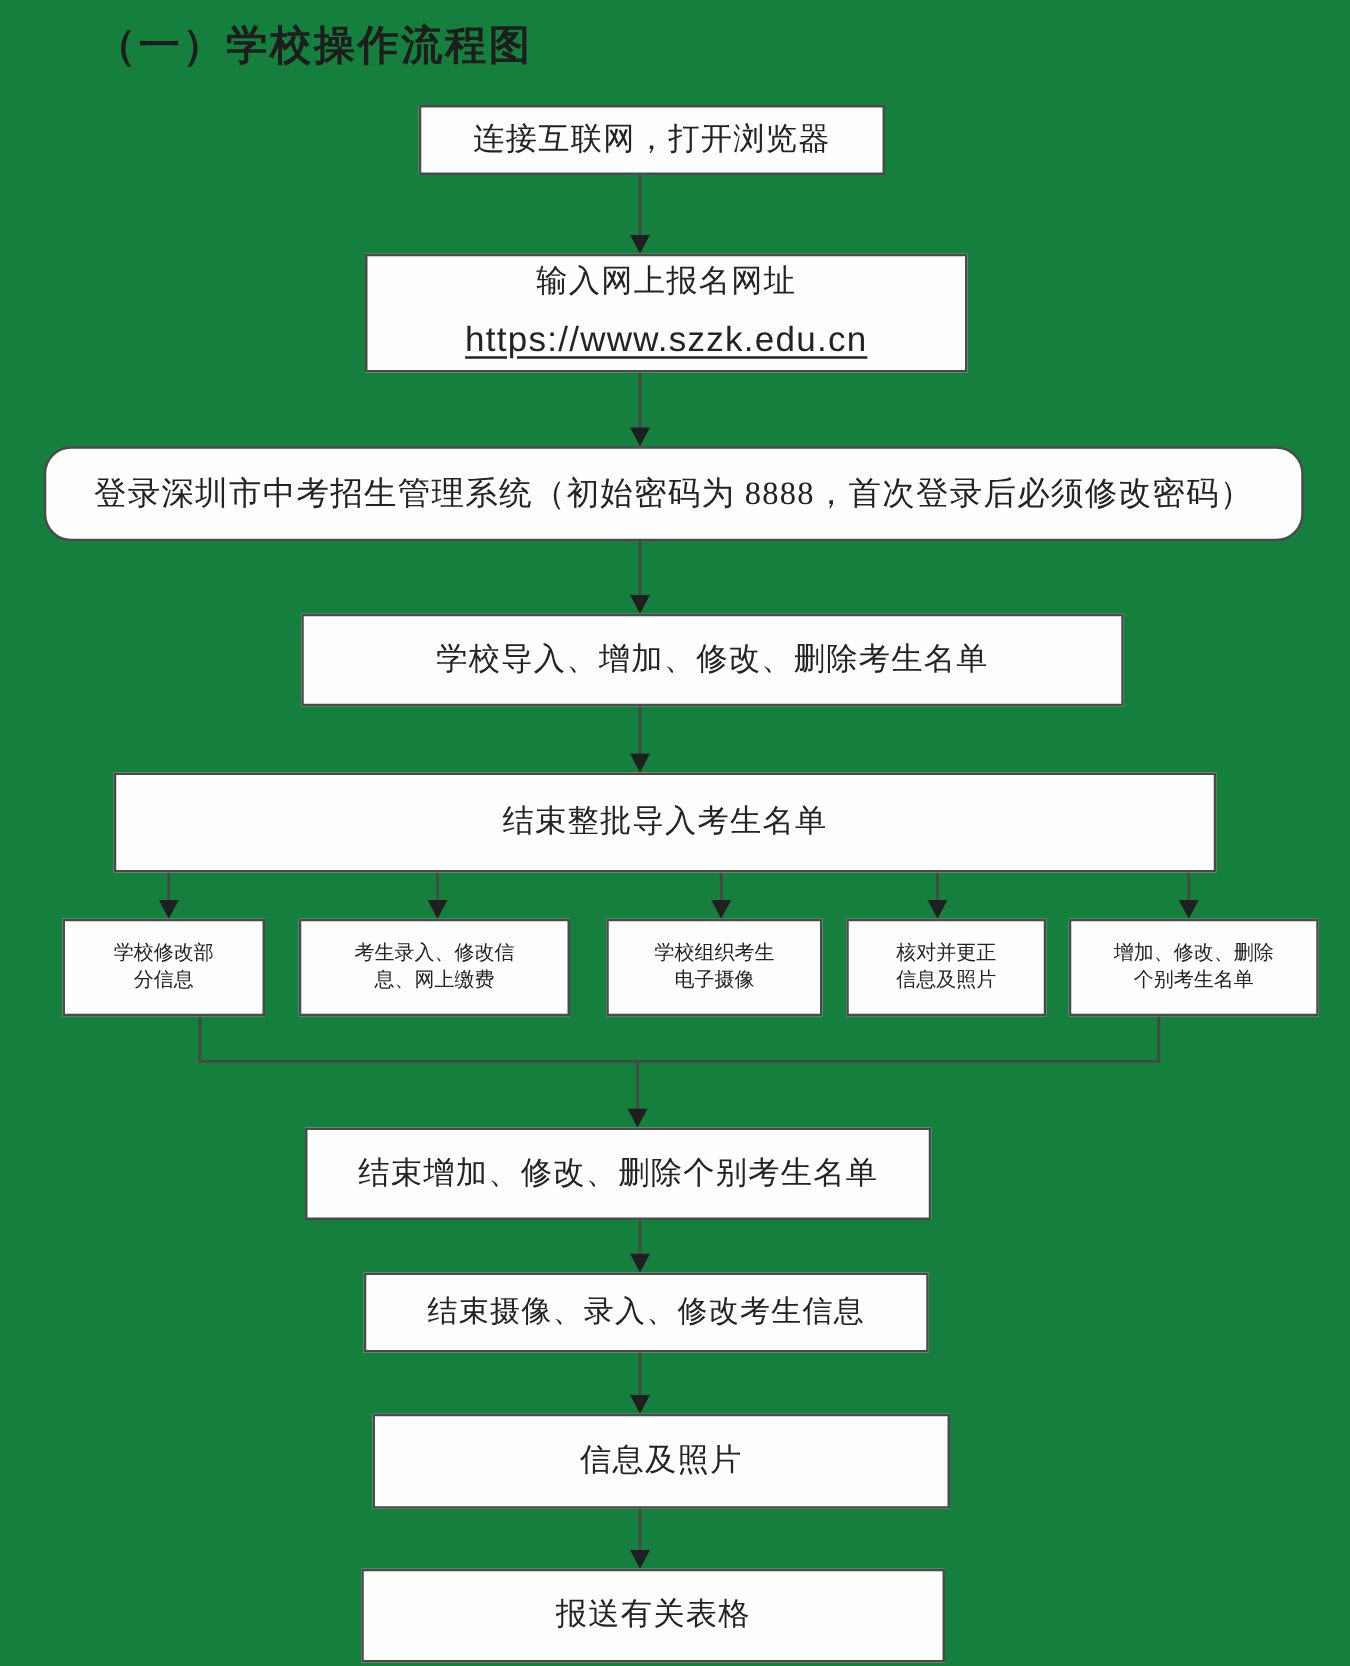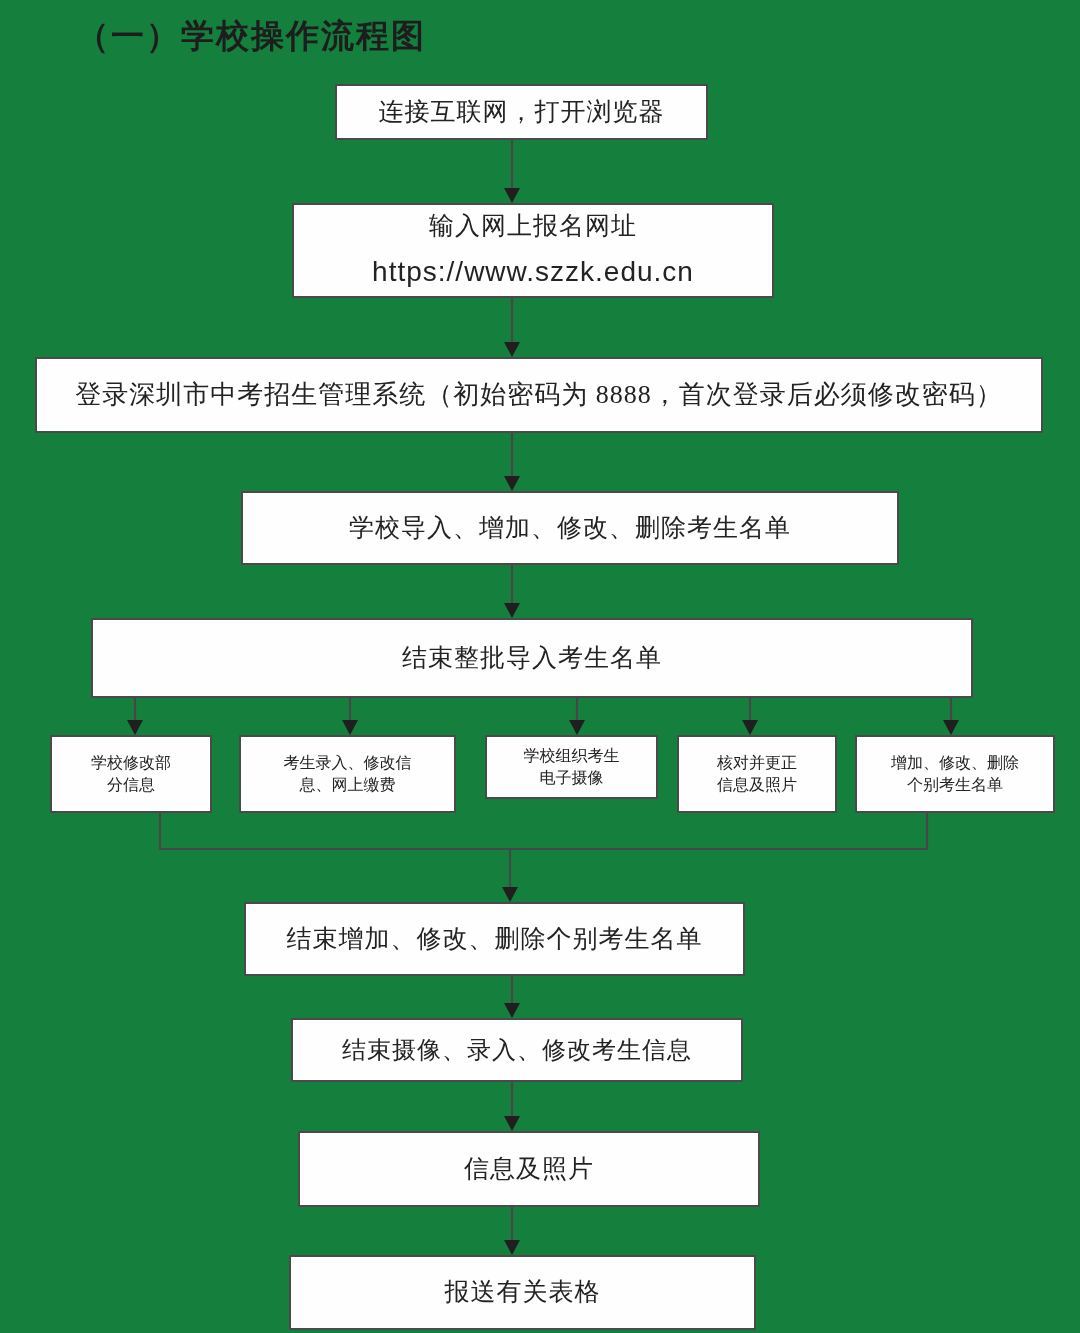--- a/index.html
+++ b/index.html
@@ -48,36 +48,37 @@
     letter-spacing: 1px;
   }
   .node.small {
     font-size: 16px;
     line-height: 1.4;
     letter-spacing: 0px;
     padding: 0 4px;
   }
   #n1 { left: 335px; top: 84px;  width: 373px; height: 56px; }
   #n2 { left: 292px; top: 203px; width: 482px; height: 95px; }
-  #n3 { left: 35px;  top: 357px; width: 1008px; height: 76px; font-size: 26px; }
+  #n3 { left: 35px;  top: 357px; width: 1008px; height: 76px; font-size: 26px; border-radius: 22px; }
   #n4 { left: 241px; top: 491px; width: 658px; height: 74px; }
   #n5 { left: 91px;  top: 618px; width: 882px; height: 80px; }
   #b1 { left: 50px;  top: 735px; width: 162px; height: 78px; }
   #b2 { left: 239px; top: 735px; width: 217px; height: 78px; justify-content: center; }
-  #b3 { left: 485px; top: 735px; width: 173px; height: 64px; }
+  #b3 { left: 485px; top: 735px; width: 173px; height: 78px; }
   #b4 { left: 677px; top: 735px; width: 160px; height: 78px; }
   #b5 { left: 855px; top: 735px; width: 200px; height: 78px; }
   #n6 { left: 244px; top: 902px; width: 501px; height: 74px; }
   #n7 { left: 291px; top: 1018px; width: 452px; height: 64px; font-size: 24px; }
   #n8 { left: 298px; top: 1131px; width: 462px; height: 76px; }
   #n9 { left: 289px; top: 1255px; width: 467px; height: 75px; }
   .url-line {
     font-family: "Liberation Sans", "DejaVu Sans", sans-serif;
     font-size: 28px;
     letter-spacing: 1px;
+    text-decoration: underline;
     text-underline-offset: 4px;
     color: #232323;
     margin-top: 8px;
   }
   svg line, svg polyline {
     stroke: #474747;
     stroke-width: 2.2;
     fill: none;
   }
   svg polygon {

